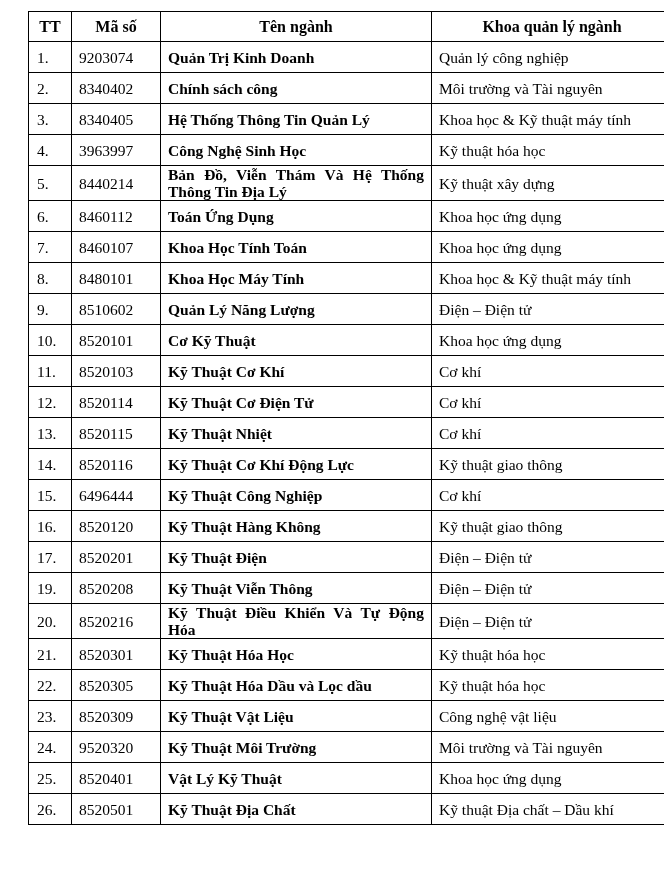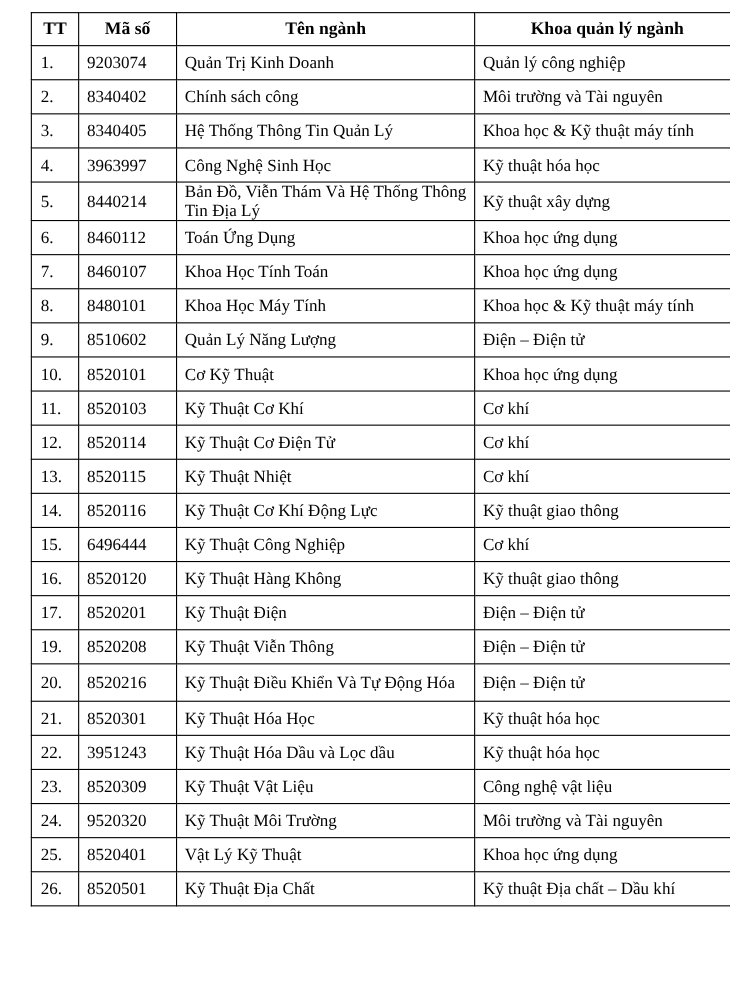--- a/index.html
+++ b/index.html
@@ -14,21 +14,21 @@
   }
   table.majors th, table.majors td {
     border: 1.3px solid #000;
     padding: 0 7px;
     vertical-align: middle;
     line-height: 17px;
   }
   table.majors th { font-weight: bold; text-align: center; height: 29px; font-size: 16px; }
   table.majors td { height: 30px; }
   table.majors td.tt { padding-left: 8px; }
-  table.majors td.name { text-align: justify; text-align-last: left; }
+  table.majors td.name { text-align: justify; text-align-last: left; font-weight: bold; }
   table.majors tr.tall td { height: 33px; }
   col.c-tt { width: 43px; }
   col.c-code { width: 89px; }
   col.c-name { width: 271px; }
   col.c-dept { width: 241px; }
 </style>
 </head>
 <body>
 
 <table class="majors">
@@ -162,21 +162,21 @@
         <td class="dept">Điện – Điện tử</td>
       </tr>
       <tr>
         <td class="tt">21.</td>
         <td class="code">8520301</td>
         <td class="name">Kỹ Thuật Hóa Học</td>
         <td class="dept">Kỹ thuật hóa học</td>
       </tr>
       <tr>
         <td class="tt">22.</td>
-        <td class="code">3951243</td>
+        <td class="code">8520305</td>
         <td class="name">Kỹ Thuật Hóa Dầu và Lọc dầu</td>
         <td class="dept">Kỹ thuật hóa học</td>
       </tr>
       <tr>
         <td class="tt">23.</td>
         <td class="code">8520309</td>
         <td class="name">Kỹ Thuật Vật Liệu</td>
         <td class="dept">Công nghệ vật liệu</td>
       </tr>
       <tr>

